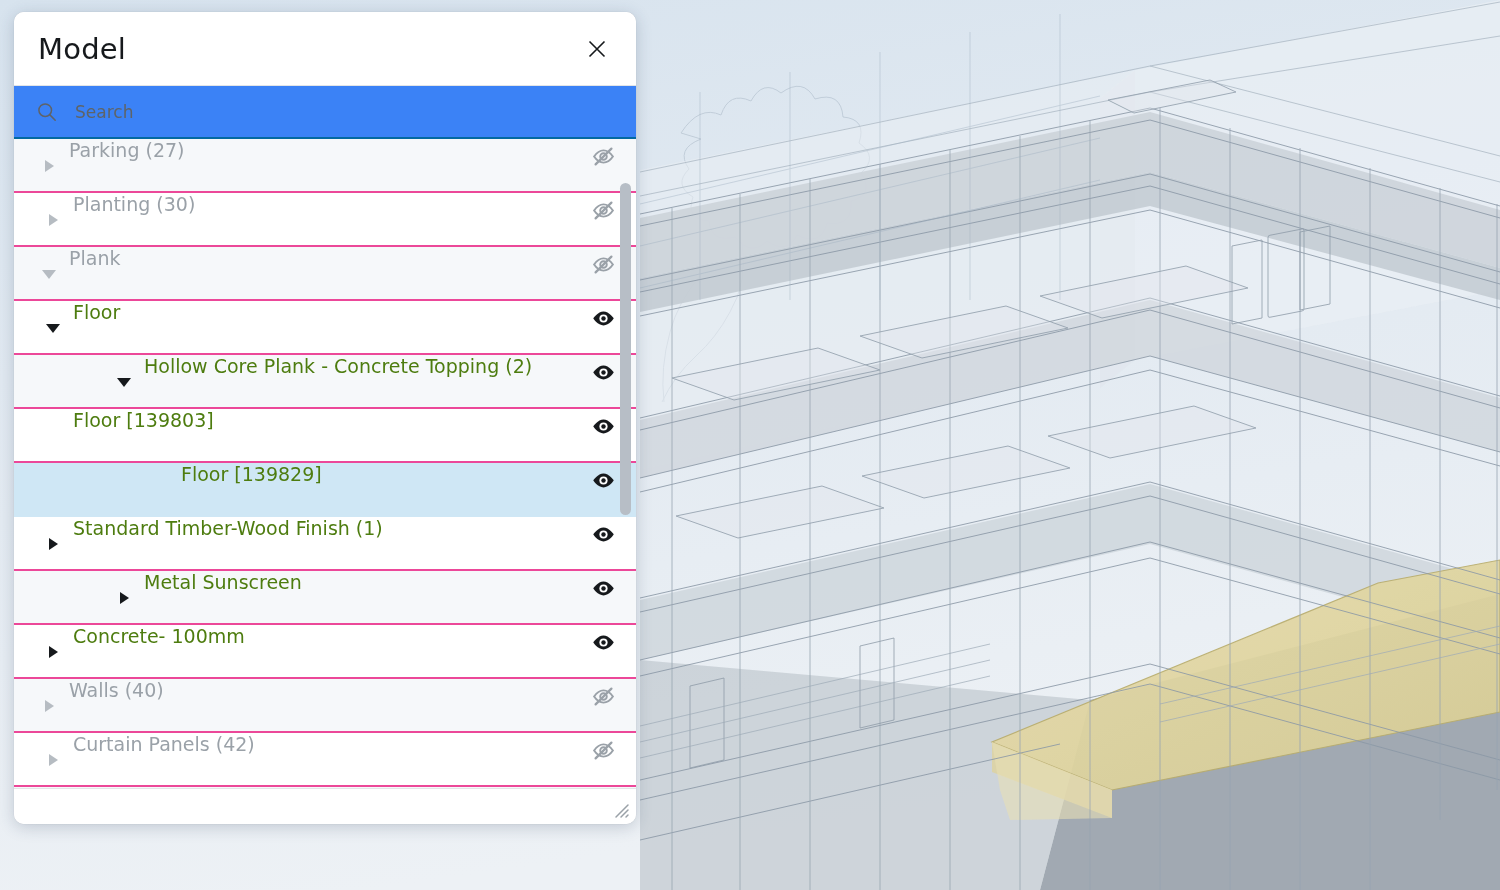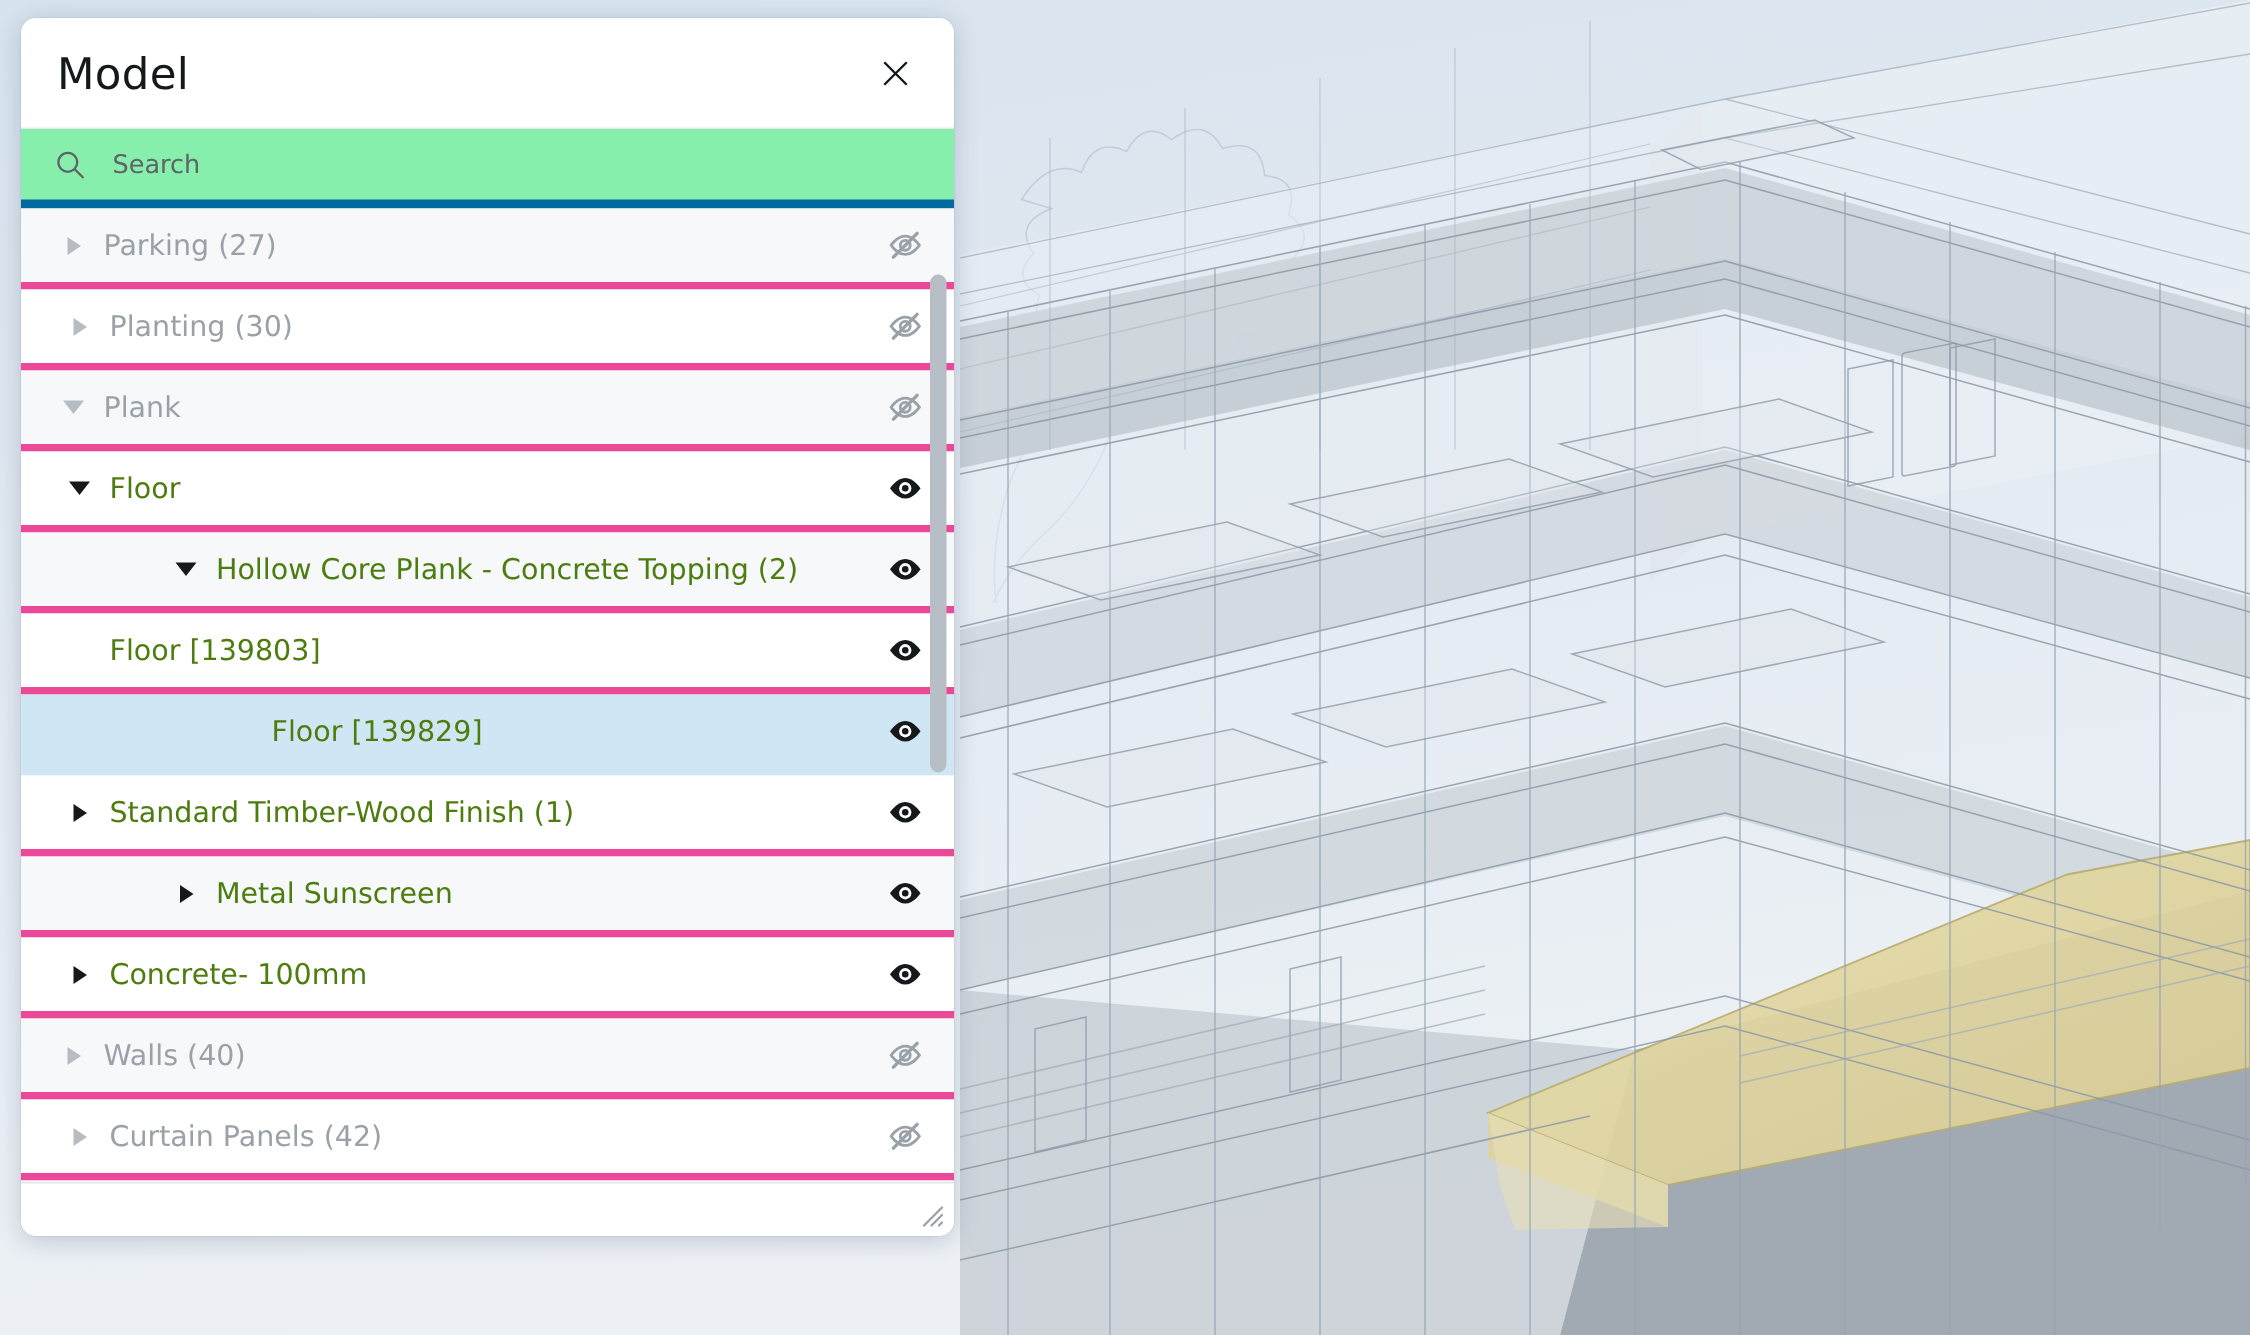--- a/index.html
+++ b/index.html
@@ -46,45 +46,45 @@
     width: 34px; height: 34px; border: none; background: none;
     cursor: pointer; display: flex; align-items: center; justify-content: center;
     border-radius: 4px; color: #16191c; padding: 0;
   }
 
   
   .search-row {
     height: 53px; flex: 0 0 53px;
     display: flex; align-items: center;
     padding: 0 18px 0 22px;
-    border-bottom: 6px solid #0369a1;
-    background: #86efac;
+    border-bottom: 2px solid #0369a1;
+    background: #3b82f6;
   }
   .search-icon { flex: 0 0 auto; display: flex; color: #5f6368; margin-right: 17px; }
   .search-input {
     flex: 1 1 auto; border: none; outline: none; background: transparent;
     font-size: 17px; color: #2b2f33;
     font-family: "DejaVu Sans", sans-serif;
   }
   .search-input::placeholder { color: #5e6468; opacity: 1; }
 
   
   .tree-wrap {
     flex: 1 1 auto; position: relative; overflow: hidden;
     background: #fff;
   }
   .tree { position: absolute; inset: 0; }
 
   .tree-row {
     position: relative;
     height: 54px;
-    display: flex; align-items: center;
+    display: flex; align-items: flex-start;
     padding-right: 16px;
     cursor: pointer;
-    border-bottom: 5px solid #ec4899;
+    border-bottom: 2px solid #ec4899;
   }
   .tree-row.alt   { background: #f6f8fa; }
   .tree-row.plain { background: #ffffff; padding-left: 28px; }
   .tree-row.selected { background: #cfe7f5; border-bottom-color: #cfe7f5; }
 
   .twisty {
     flex: 0 0 auto;
     width: 22px; height: 54px;
     display: flex; align-items: center; justify-content: center;
   }

